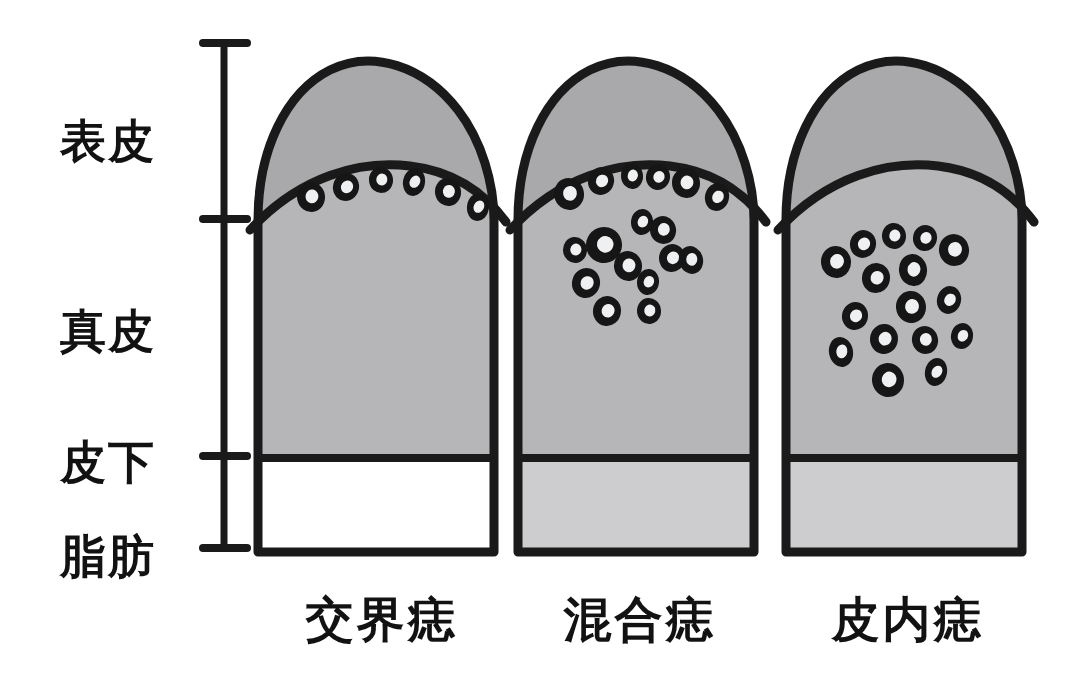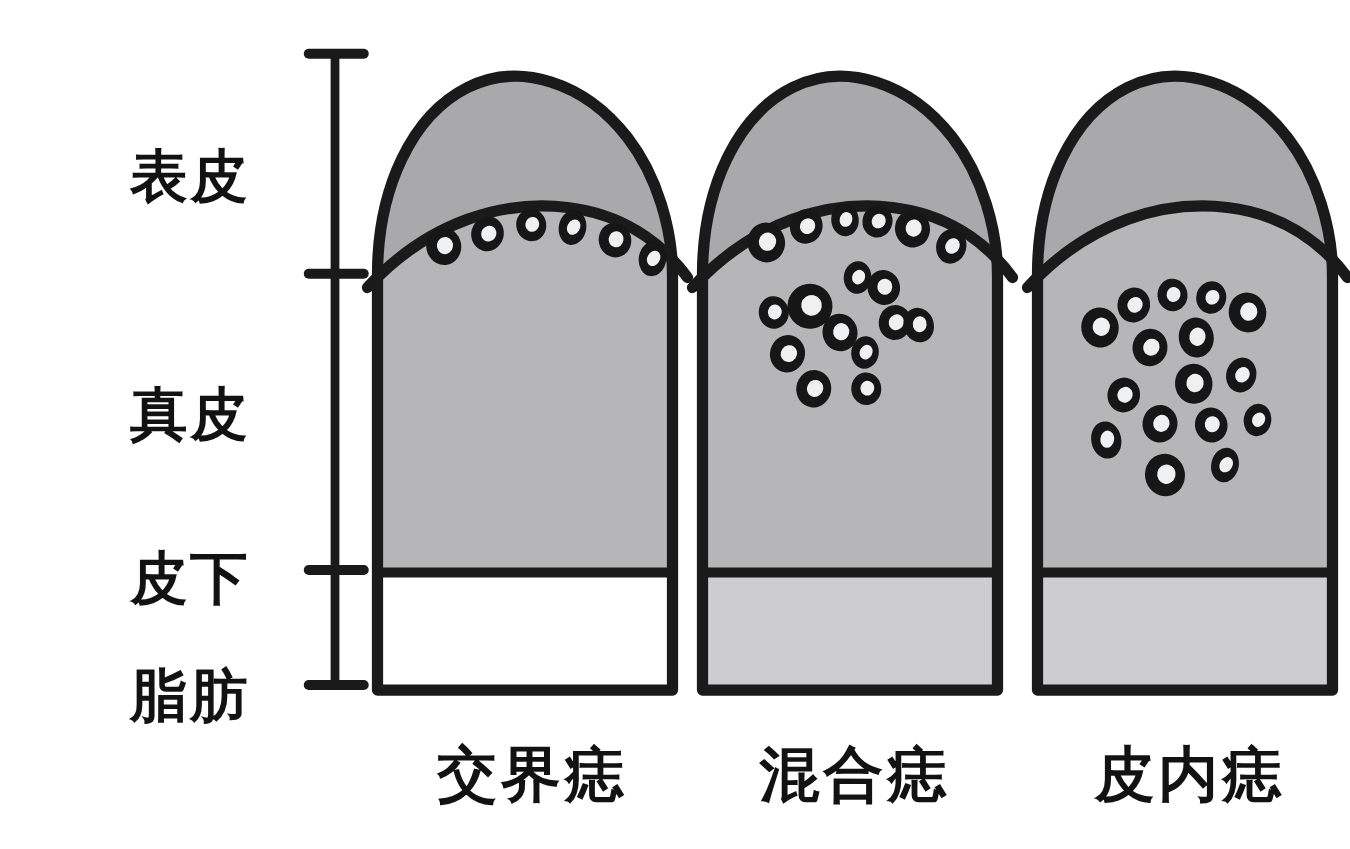--- a/index.html
+++ b/index.html
@@ -3,21 +3,21 @@
 <meta charset="utf-8">
 <style>
   html,body{margin:0;padding:0;}
   body{
     width:1080px;height:679px;
     background:#ffffff;
     font-family:"DejaVu Sans","Liberation Sans",sans-serif;
     overflow:hidden;
     position:relative;
   }
-  #stage{position:absolute;left:0;top:0;width:1036px;height:679px;padding-left:44px;}
+  #stage{position:absolute;left:0;top:0;width:1036px;height:679px;}
   svg{display:block;}
   .layer-label{
     font-size:46px;
     font-weight:700;
     fill:#121212;
     font-family:"DejaVu Sans","Liberation Sans",sans-serif;
     letter-spacing:2px;
   }
   .col-label{
     font-size:48px;

